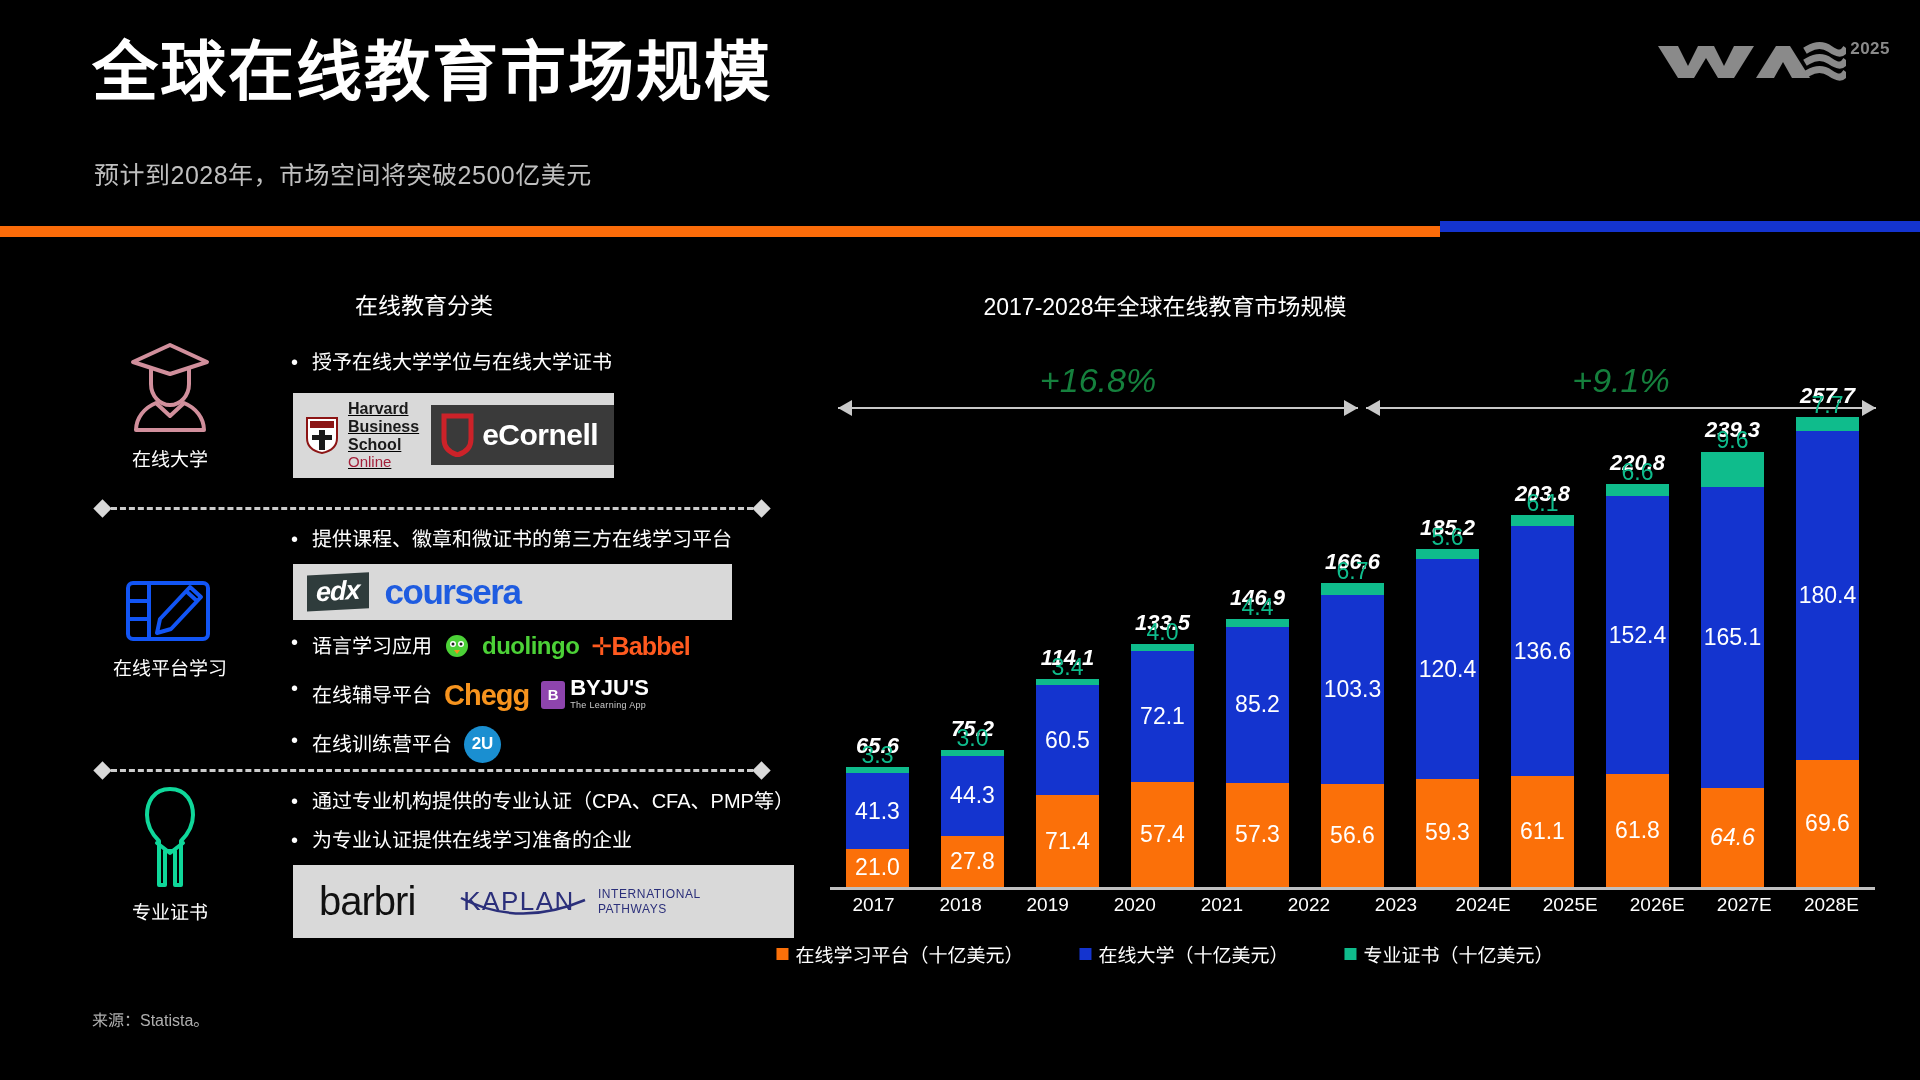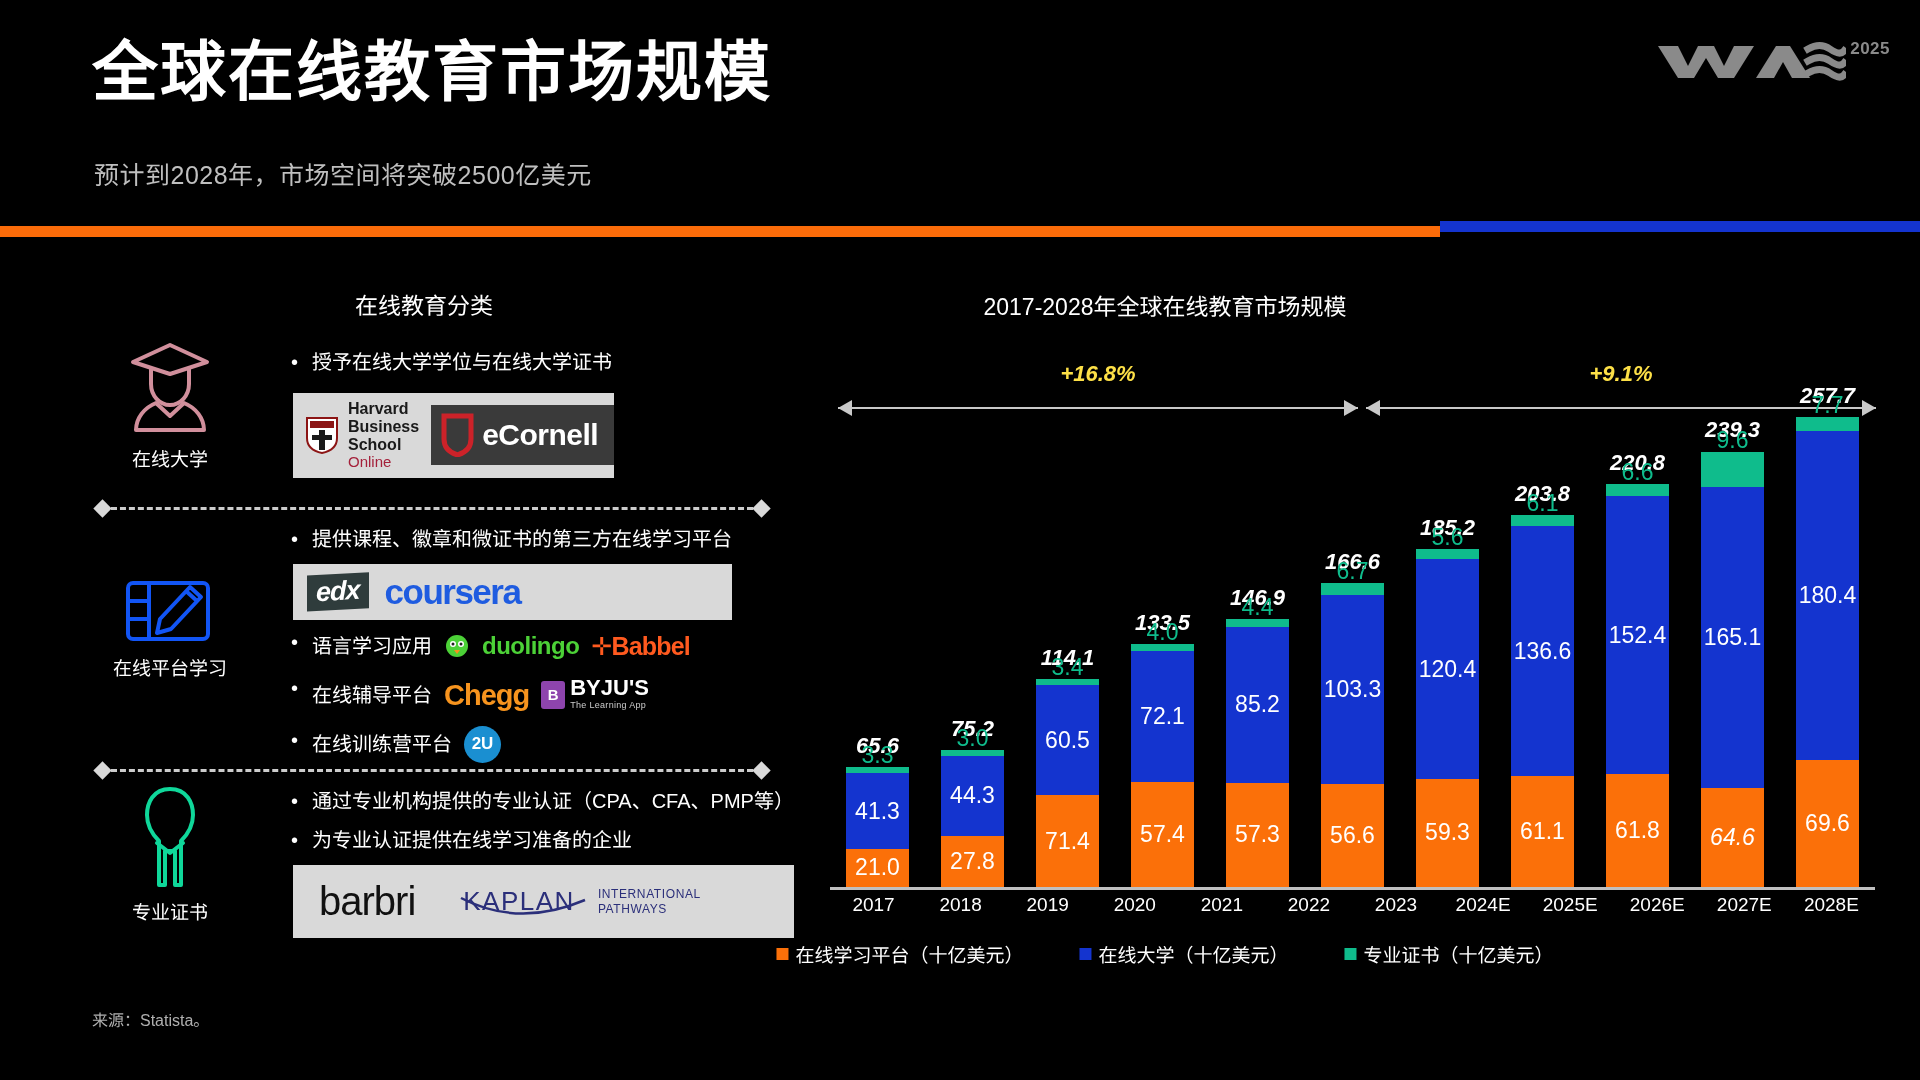--- a/index.html
+++ b/index.html
@@ -74,21 +74,21 @@
   }
   .bullet .dot { font-size:20px; color:#ffffff; line-height:1.45; }
   .bullet-inline { display:flex; align-items:center; gap:12px; }
 
   
   .logo-strip {
     display:inline-flex; align-items:center;
     background:#d9d9d9; padding:0;
   }
 
-  .hbs-box { display:flex; align-items:center; background:#d9d9d9; padding:7px 12px; gap:9px; }
+  .hbs-box { display:flex; align-items:center; background:#d9d9d9; padding:7px 12px; gap:9px;text-decoration:underline; }
   .hbs-txt { font-size:16px; font-weight:bold; color:#1a1a1a; line-height:1.12; }
   .hbs-online { font-size:15px; font-weight:normal; color:#a4203a; }
   .ecornell-box { display:flex; align-items:center; background:#3a3a3a; padding:8px 16px 8px 10px; gap:8px; }
   .ecornell-txt { font-size:30px; font-weight:bold; color:#ffffff; letter-spacing:-.5px; }
 
   .edx-box { display:flex; align-items:center; background:#d9d9d9; padding:8px 14px; gap:16px; }
   .edx-mark {
     background:#2f3c3c; color:#ffffff; font-weight:bold; font-style:italic;
     font-size:27px; padding:2px 9px 3px 9px; letter-spacing:-1px;
     transform:skewY(-3deg); display:inline-block;
@@ -113,21 +113,21 @@
   .kaplan-sub { font-size:12px; color:#2b2f7a; line-height:1.18; letter-spacing:.6px; }
 
   
   .chart-title {
     position:absolute; left:1165px; top:288px; transform:translateX(-50%);
     font-size:23px; color:#ffffff; white-space:nowrap;
   }
   .cagr { position:absolute; height:50px; }
   .cagr-label {
     position:absolute; left:50%; top:-4px; transform:translateX(-50%);
-    font-size:22px; font-weight:bold; font-style:italic; color:#fde047;
+    font-size:34px; font-weight:normal; font-style:italic; color:#15803d;
     white-space:nowrap;
   }
   .cagr-line {
     position:absolute; left:0; right:0; top:42px; height:2px; background:#c9c9c9;
   }
   .cagr-arrow {
     position:absolute; top:35px; width:0; height:0;
     border-top:8px solid transparent; border-bottom:8px solid transparent;
   }
   .cagr-arrow.l { left:0; border-right:14px solid #c9c9c9; }

